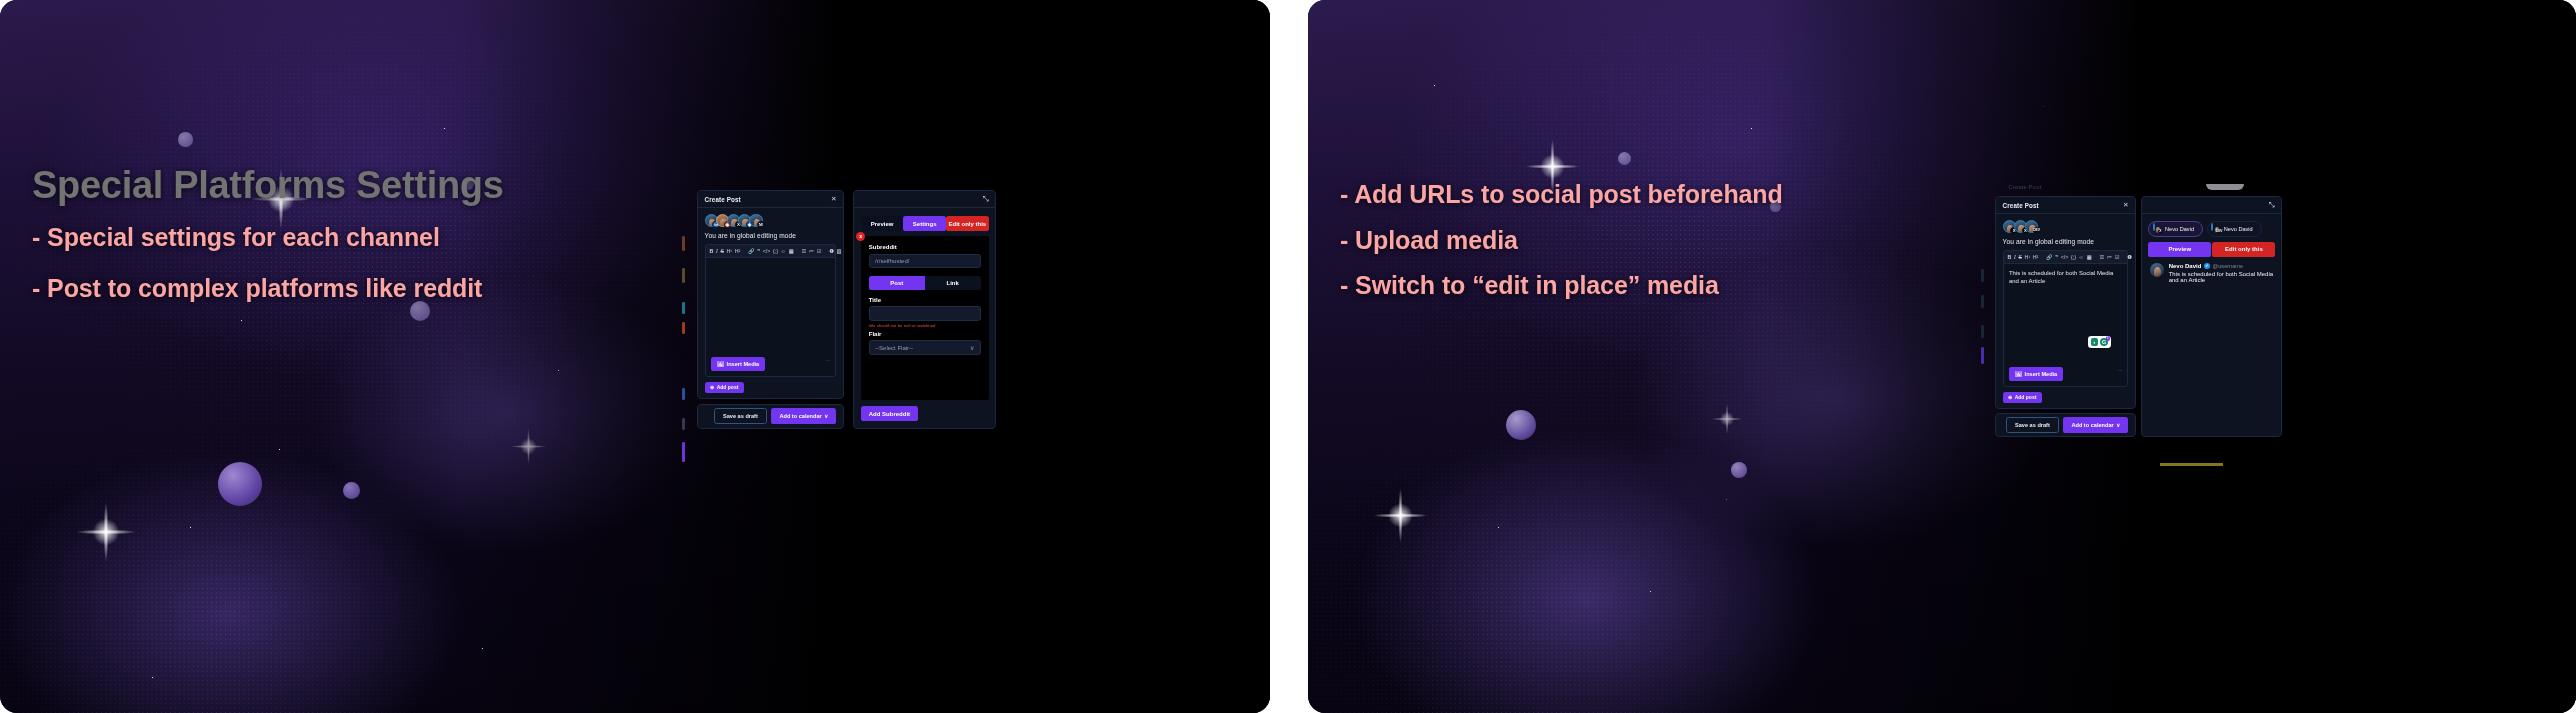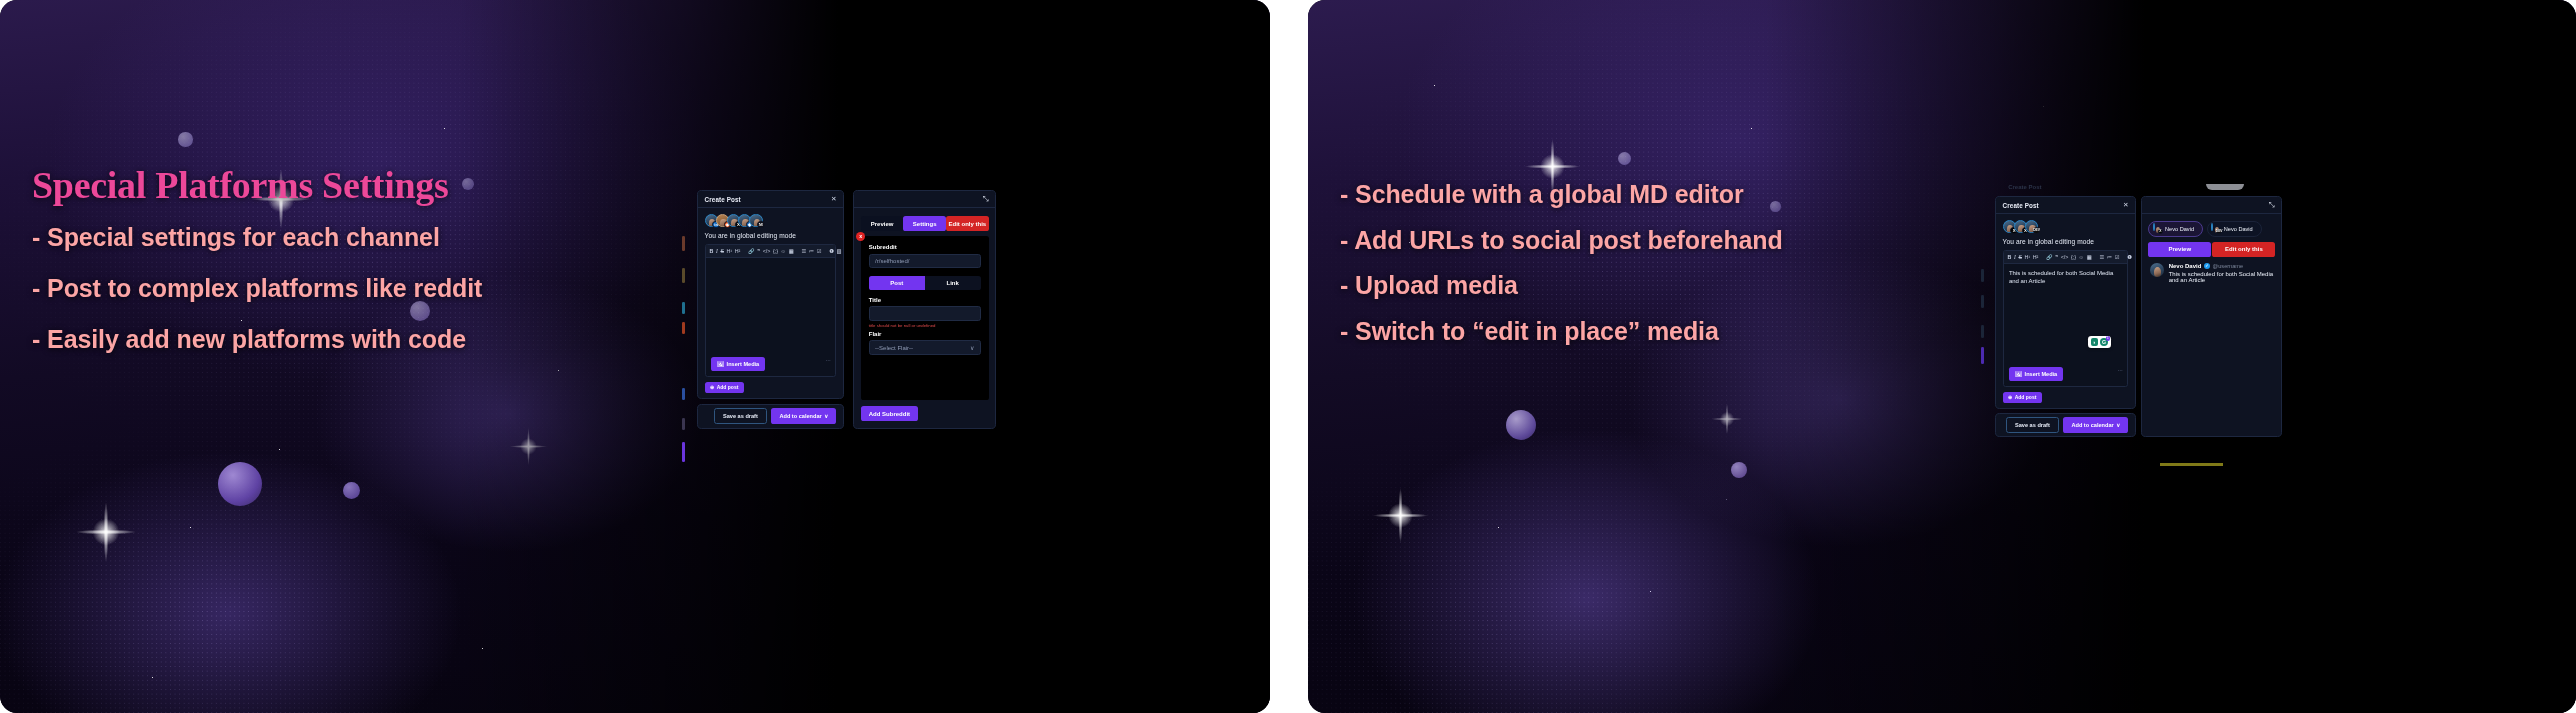--- a/index.html
+++ b/index.html
@@ -77,22 +77,22 @@
     background:
       radial-gradient(ellipse 50% 4% at 50% 50%, rgba(255,255,255,.95) 0%, rgba(255,255,255,0) 70%),
       radial-gradient(ellipse 4% 50% at 50% 50%, rgba(255,255,255,.95) 0%, rgba(255,255,255,0) 70%),
       radial-gradient(circle at 50% 50%, rgba(255,255,255,.9) 0%, rgba(255,255,255,0) 22%);
   }
 
   
   .copy { position: absolute; left: 32px; top: 166px; width: 700px; z-index: 7; }
   #panel-2 .copy { left: 32px; }
   .headline {
-    color: #ec4899; font-size: 38px; font-weight: 700; letter-spacing: -0.3px;
-    font-family: Liberation Serif, serif;
+    color: #737373; font-size: 38px; font-weight: 700; letter-spacing: -0.3px;
+    font-family: Liberation Sans, sans-serif;
     line-height: 1.05; text-shadow: 0 1.3px 6.6px rgba(0,0,0,.75);
   }
   .bullets { margin-top: 18.5px; }
   .bullet {
     color: #fca5a5; font-size: 25px; font-weight: 700; letter-spacing: -0.1px;
     line-height: 1.08; margin-bottom: 24px;
     text-shadow: 0 1.3px 6px rgba(0,0,0,.8);
     white-space: nowrap;
   }
 
@@ -284,21 +284,20 @@
     <div class="sparkle" style="left:238px;top:156px;width:86px;height:86px;"></div>
     <div class="sparkle" style="left:63px;top:489px;width:86px;height:86px;"></div>
     <div class="sparkle" style="left:502px;top:420px;width:53px;height:53px;opacity:.7;"></div>
     <div class="bg-right-fade"></div>
 
     <div class="copy">
       <div class="headline">Special Platforms Settings</div>
       <div class="bullets">
         <div class="bullet">- Special settings for each channel</div>
         <div class="bullet">- Post to complex platforms like reddit</div>
-        <div class="bullet">- Easily add new platforms with code</div>
       </div>
     </div>
 
     <div class="mockup" style="left:697px;top:190px;">
 
       <div class="edge-strip" style="left:-15px;top:46px;height:14.5px;background:#6b3a2b;"></div>
       <div class="edge-strip" style="left:-15px;top:78px;height:14.5px;background:#5a4a2a;"></div>
       <div class="edge-strip" style="left:-15px;top:112px;height:12px;background:#1f6f8f;"></div>
       <div class="edge-strip" style="left:-15px;top:132px;height:12px;background:#a03a1f;"></div>
       <div class="edge-strip" style="left:-15px;top:198px;height:12px;background:#2a4fa0;"></div>
@@ -436,21 +435,20 @@
     <div class="orb" style="left:423px;top:462px;width:16px;height:16px;background:radial-gradient(circle at 34% 30%,#bdaaee,#64489f);opacity:.75;"></div>
     <div class="orb" style="left:310px;top:152px;width:13.2px;height:13.2px;background:radial-gradient(circle at 34% 30%,#e0d7ff,#8876cd);opacity:.5;"></div>
     <div class="orb" style="left:462px;top:201px;width:10.6px;height:10.6px;background:radial-gradient(circle at 34% 30%,#ddd4ff,#7f6cc4);opacity:.45;"></div>
     <div class="sparkle" style="left:205px;top:127px;width:79px;height:79px;"></div>
     <div class="sparkle" style="left:53px;top:476px;width:79px;height:79px;"></div>
     <div class="sparkle" style="left:396px;top:396px;width:46px;height:46px;opacity:.65;"></div>
     <div class="bg-right-fade"></div>
 
     <div class="copy" style="top:165px;">
       <div class="bullets" style="margin-top:16px;">
-        <div class="bullet" style="margin-bottom:18.5px;">- Schedule with a global MD editor</div>
         <div class="bullet" style="margin-bottom:18.5px;">- Add URLs to social post beforehand</div>
         <div class="bullet" style="margin-bottom:18.5px;">- Upload media</div>
         <div class="bullet" style="margin-bottom:0;">- Switch to “edit in place” media</div>
       </div>
     </div>
 
     <div class="mockup" style="left:687px;top:196px;">
       <div class="ghost-title" style="left:13.2px;top:-12.5px;">Create Post</div>
       <div class="pill-grey" style="left:211px;top:-12px;"></div>
       <div class="olive-bar" style="left:165px;top:267px;"></div>

